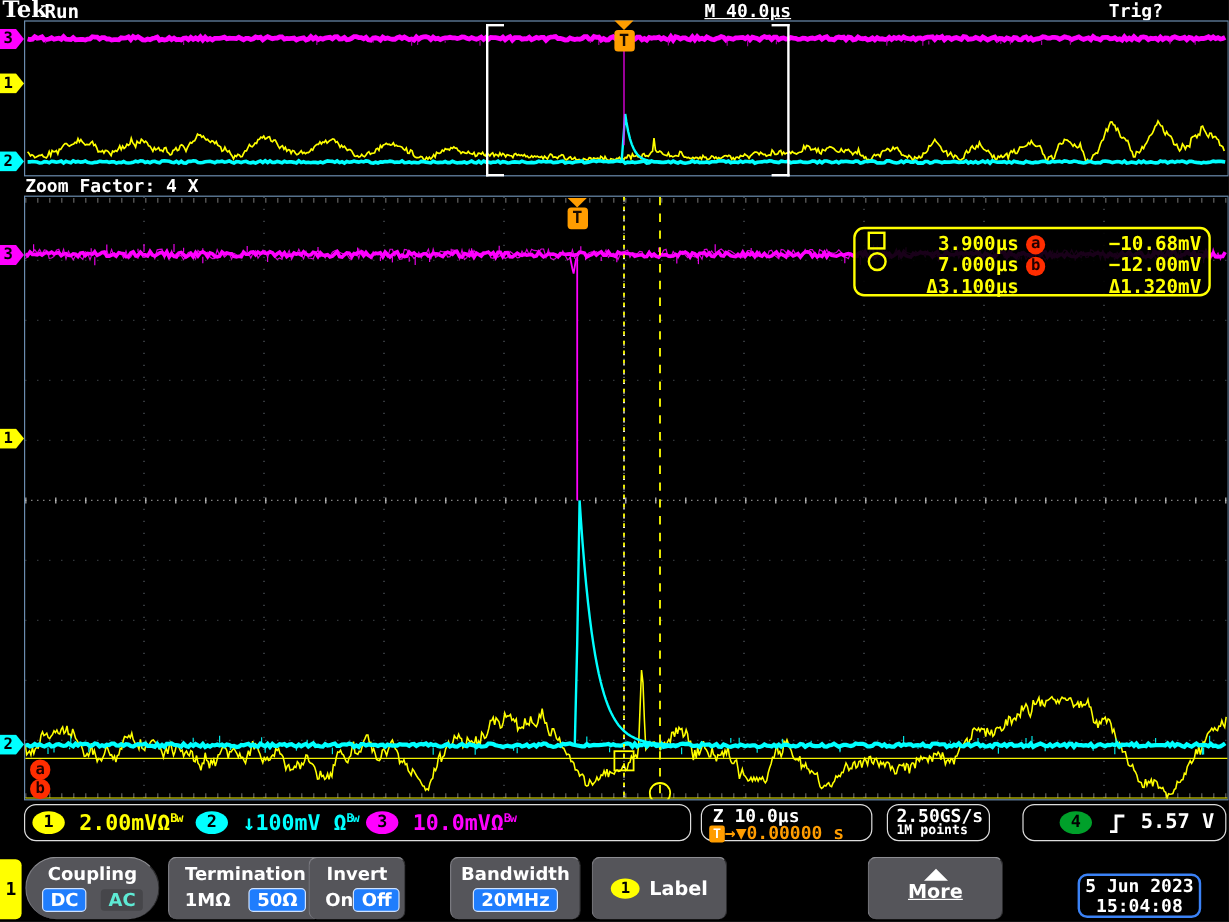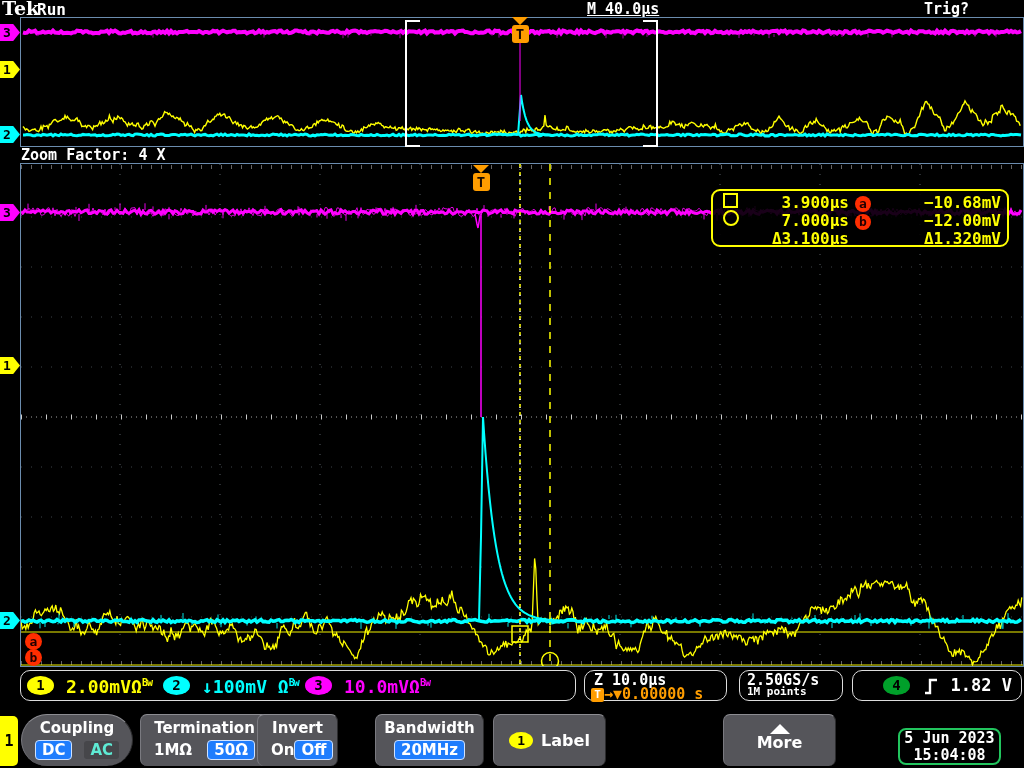--- a/index.html
+++ b/index.html
@@ -49,21 +49,21 @@
     color:#fff;box-sizing:border-box;font-family:"DejaVu Sans",sans-serif;}
   .menu-title{text-align:center;font-size:15px;margin-top:4px;font-weight:bold;}
   .opts{display:flex;justify-content:space-between;align-items:center;padding:3px 13px 0 13px;font-size:15px;font-weight:bold;}
   .chip-sel{background:#1f7dfd;border:1px solid #cfe2ff;border-radius:4px;padding:0px 6px;}
   .opt-dim{background:#46464a;color:#5eead4;border-radius:3px;padding:0px 6px;}
   .menu-tab{position:absolute;left:0;top:716px;width:18px;height:50px;background:#ffff00;color:#000;
     border-radius:0 5px 5px 0;text-align:center;line-height:50px;font-size:15px;}
   .lbl-badge{display:inline-block;width:24px;height:17px;border-radius:50%;background:#ffff00;color:#000;
     font-size:13px;line-height:17px;text-align:center;font-family:"DejaVu Sans Mono",monospace;}
   .up-tri{width:0;height:0;margin:9px auto 1px auto;border-left:10px solid transparent;border-right:10px solid transparent;border-bottom:10px solid #fff;}
-  .datebox{position:absolute;left:898px;top:728px;width:103px;height:37px;border:2px solid #22c55e;border-radius:8px;
+  .datebox{position:absolute;left:898px;top:728px;width:103px;height:37px;border:2px solid #3b82f6;border-radius:8px;
     background:#000;color:#fff;font-size:15px;line-height:17px;text-align:center;box-sizing:border-box;}
 </style>
 </head>
 <body>
 
 <div id="screen">
 
   <span class="abs logo" style="left:2px;top:-3px;">Tek</span>
   <span class="abs hdr" style="left:37px;top:0px;font-size:16px;">Run</span>
   <span class="abs hdr" style="left:587px;top:0px;text-decoration:underline;">M 40.0µs</span>
@@ -290,31 +290,31 @@
     <span class="chlbl" style="left:181px;color:#00ffff;"><span>↓100mV</span><span> Ω</span><span class="bwsup">Bw</span></span>
     <span class="chip" style="left:284px;top:5px;background:#ff00ff;">3</span>
     <span class="chlbl" style="left:323px;color:#ff00ff;"><span>10.0mV</span><span>Ω</span><span class="bwsup">Bw</span></span>
   </div>
 
   <div class="bar-box" style="left:584px;width:143px;">
     <span class="zline1">Z 10.0µs</span>
     <span class="zline2"><span class="t-chip">T</span><span>→</span><span>▼</span><span>0.00000 s</span></span>
   </div>
 
-  <div class="bar-box" style="left:739px;width:104px;">
+  <div class="bar-box" style="left:739px;width:86px;">
     <span class="abs" style="left:7px;top:0px;font-size:15px;">2.50GS/s</span>
     <span class="abs" style="left:7px;top:14px;font-size:11px;">1M points</span>
   </div>
 
   <div class="bar-box" style="left:852px;width:170px;">
     <span class="chip" style="left:30px;top:5px;background:#00a02a;">4</span>
     <svg class="abs" style="left:70px;top:7px;" width="16" height="17" viewBox="0 0 16 17">
       <path d="M2 15 L7 15 L7 2 L14 2" stroke="#fff" stroke-width="2.4" fill="none"></path>
     </svg>
-    <span class="abs" style="right:9px;top:4px;font-size:17px;">1.82 V</span>
+    <span class="abs" style="right:9px;top:4px;font-size:17px;">5.57 V</span>
   </div>
 
   <div class="menu-tab">1</div>
 
   <div class="menu-btn" style="left:21px;width:112px;border-radius:26px;">
     <div class="menu-title">Coupling</div>
     <div class="opts">
       <span class="chip-sel">DC</span>
       <span class="opt-dim">AC</span>
     </div>
@@ -345,21 +345,21 @@
 
   <div class="menu-btn" style="left:493px;width:113px;">
     <div style="display:flex;justify-content:center;align-items:center;gap:8px;height:100%;">
       <span class="lbl-badge">1</span>
       <span style="font-size:16px;font-weight:bold;">Label</span>
     </div>
   </div>
 
   <div class="menu-btn" style="left:723px;width:113px;">
     <div class="up-tri"></div>
-    <div style="text-align:center;font-size:16px;font-weight:bold;margin-top:-2px;">More</div>
+    <div style="text-align:center;font-size:16px;font-weight:bold;margin-top:-2px;text-decoration:underline;">More</div>
   </div>
 
   <div class="datebox">
     <div>5 Jun 2023</div>
     <div>15:04:08</div>
   </div>
 
 </div>
 
 </body></html>

